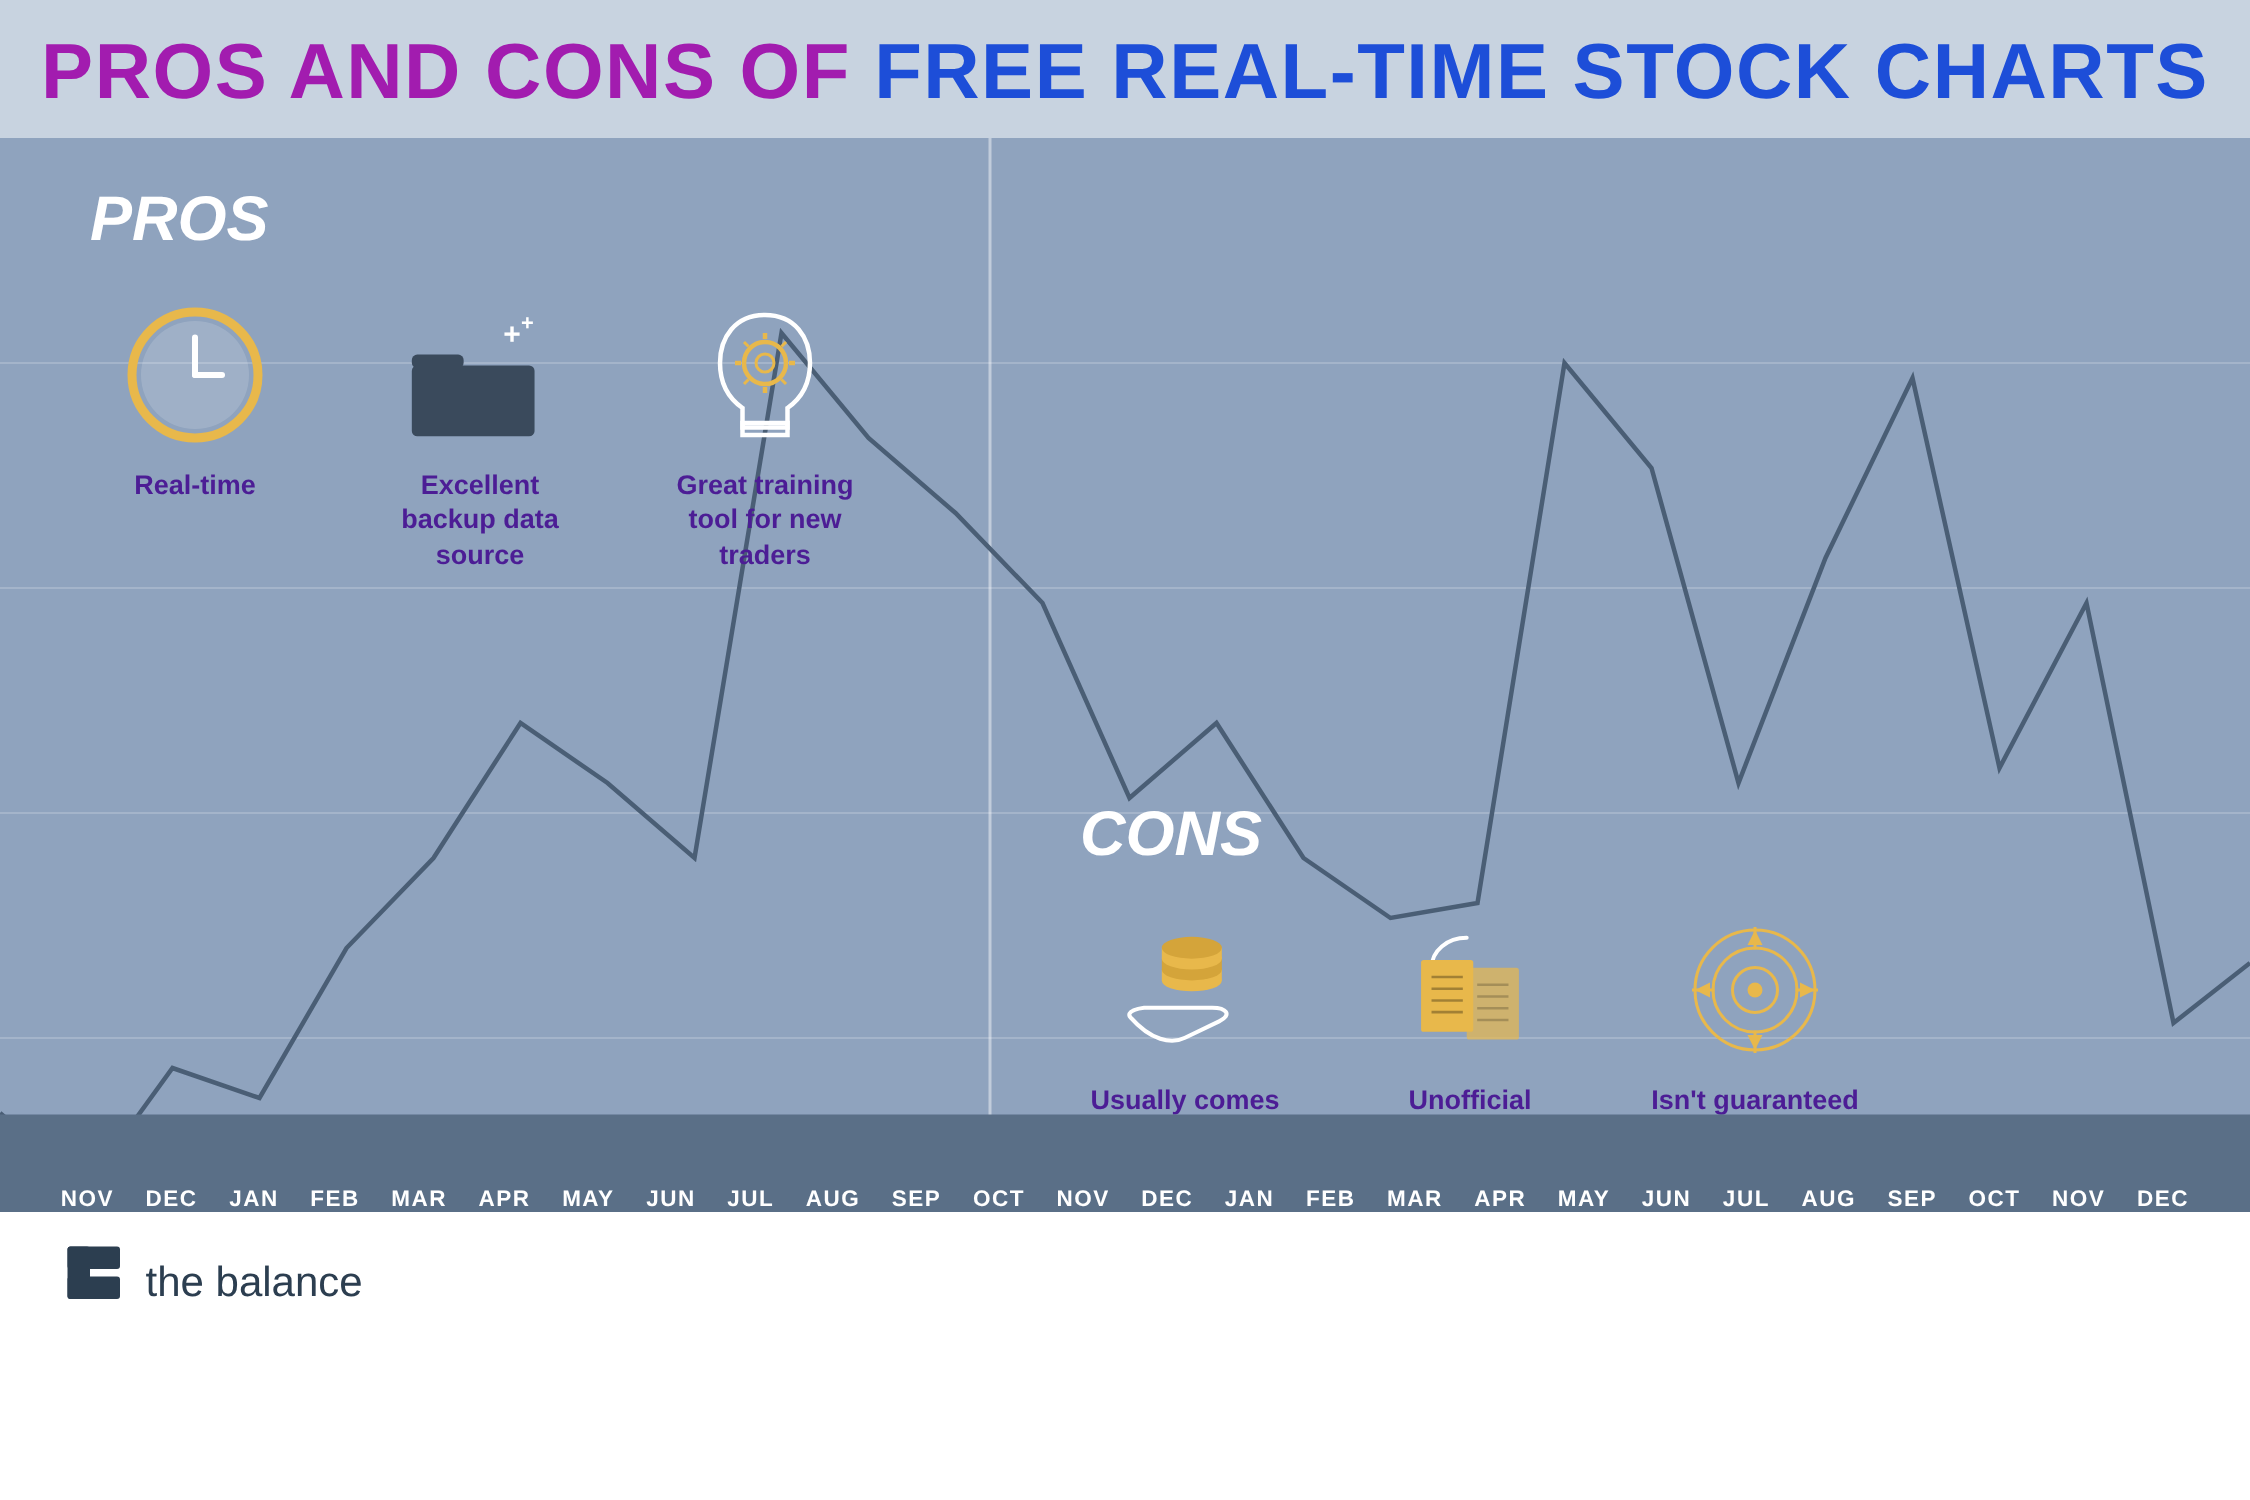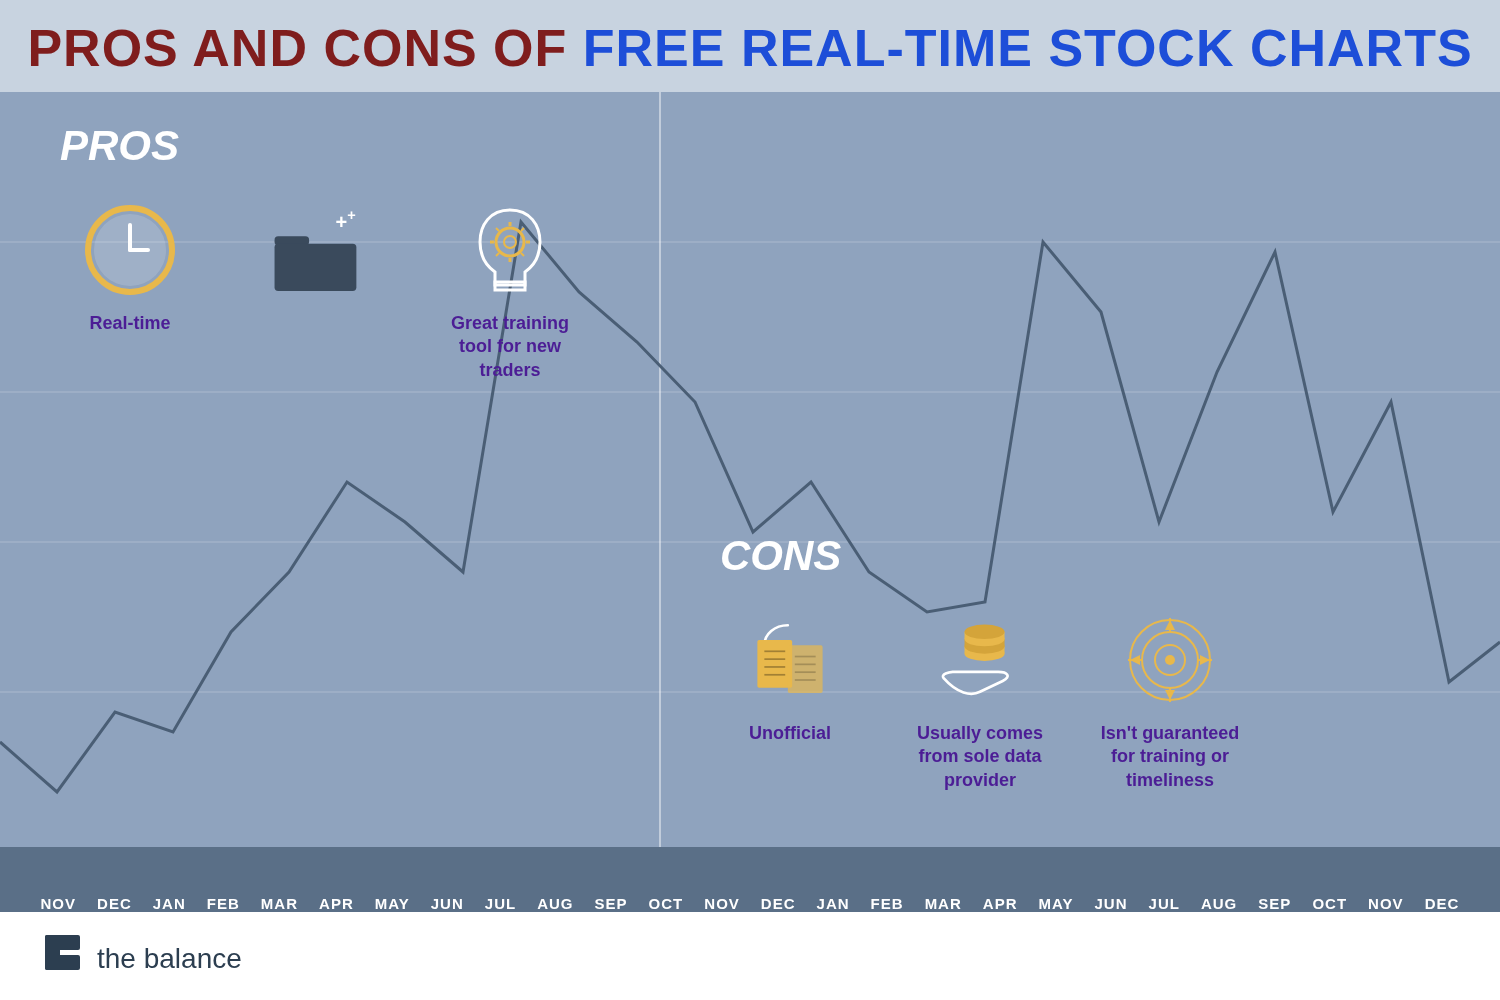--- a/index.html
+++ b/index.html
@@ -17,27 +17,27 @@
       padding: 18px 20px 14px;
     }
 
     #header h1 {
       font-size: 52px;
       font-weight: 900;
       letter-spacing: 1px;
       text-transform: uppercase;
     }
 
-    .header-dark { color: #7f1d1d; }
+    .header-dark { color: #a21caf; }
     .header-gold { color: #1d4ed8; }
 
     #main-content {
       position: relative;
       background: #8fa3be;
-      height: 820px;
+      height: 716px;
     }
 
     
     #pros-section {
       position: absolute;
       top: 30px;
       left: 60px;
       width: 580px;
     }
 
@@ -185,20 +185,21 @@
           <svg width="110" height="90" viewBox="0 0 110 90">
 
             <text x="72" y="22" fill="white" font-size="22" font-weight="bold">+</text>
             <text x="85" y="12" fill="white" font-size="16" font-weight="bold">+</text>
 
             <rect x="5" y="30" width="38" height="10" rx="4" ry="4" fill="#3a4a5c"></rect>
 
             <rect x="5" y="38" width="90" height="52" rx="4" ry="4" fill="#3a4a5c"></rect>
           </svg>
         </div>
+        <span class="icon-label">Excellent backup data source</span>
       </div>
 
       <div class="icon-item">
         <div class="icon-wrapper">
           <svg width="90" height="100" viewBox="0 0 90 100">
 
             <path d="M45,10 C25,10 15,25 15,42 C15,55 20,65 30,72 L30,85 L60,85 L60,72 C70,65 75,55 75,42 C75,25 65,10 45,10 Z" fill="none" stroke="white" stroke-width="3"></path>
 
             <rect x="30" y="82" width="30" height="8" fill="none" stroke="white" stroke-width="3"></rect>
 
@@ -220,57 +221,57 @@
 
     </div>
   </div>
 
   <div id="cons-section">
     <div class="section-label">CONS</div>
     <div class="icons-row">
 
       <div class="icon-item">
         <div class="icon-wrapper">
-          <svg width="115" height="90" viewBox="0 0 115 90">
-
-            <path d="M55,5 C40,5 28,15 28,28" fill="none" stroke="white" stroke-width="3" stroke-linecap="round"></path>
-            <polygon points="24,22 24,34 36,28" fill="white"></polygon>
-
-            <rect x="20" y="22" width="40" height="55" rx="2" fill="#e8b84b"></rect>
-            <line x1="28" y1="35" x2="52" y2="35" stroke="rgba(0,0,0,0.3)" stroke-width="2"></line>
-            <line x1="28" y1="44" x2="52" y2="44" stroke="rgba(0,0,0,0.3)" stroke-width="2"></line>
-            <line x1="28" y1="53" x2="52" y2="53" stroke="rgba(0,0,0,0.3)" stroke-width="2"></line>
-            <line x1="28" y1="62" x2="52" y2="62" stroke="rgba(0,0,0,0.3)" stroke-width="2"></line>
-
-            <rect x="55" y="28" width="40" height="55" rx="2" fill="rgba(232,184,75,0.7)"></rect>
-            <line x1="63" y1="41" x2="87" y2="41" stroke="rgba(0,0,0,0.2)" stroke-width="2"></line>
-            <line x1="63" y1="50" x2="87" y2="50" stroke="rgba(0,0,0,0.2)" stroke-width="2"></line>
-            <line x1="63" y1="59" x2="87" y2="59" stroke="rgba(0,0,0,0.2)" stroke-width="2"></line>
-            <line x1="63" y1="68" x2="87" y2="68" stroke="rgba(0,0,0,0.2)" stroke-width="2"></line>
-          </svg>
-        </div>
-        <span class="icon-label">Unofficial</span>
-      </div>
-
-      <div class="icon-item">
-        <div class="icon-wrapper">
           <svg width="110" height="90" viewBox="0 0 110 90">
 
             <path d="M15,65 C15,65 10,60 25,58 L75,58 C85,58 90,63 80,68 L55,80 C45,85 30,82 15,65 Z" fill="none" stroke="white" stroke-width="3"></path>
 
             <ellipse cx="60" cy="38" rx="22" ry="8" fill="#e8b84b"></ellipse>
             <rect x="38" y="30" width="44" height="8" fill="#e8b84b"></rect>
             <ellipse cx="60" cy="30" rx="22" ry="8" fill="#d4a43a"></ellipse>
             <rect x="38" y="22" width="44" height="8" fill="#d4a43a"></rect>
             <ellipse cx="60" cy="22" rx="22" ry="8" fill="#e8b84b"></ellipse>
             <rect x="38" y="14" width="44" height="8" fill="#e8b84b"></rect>
             <ellipse cx="60" cy="14" rx="22" ry="8" fill="#d4a43a"></ellipse>
           </svg>
         </div>
         <span class="icon-label">Usually comes from sole data provider</span>
+      </div>
+
+      <div class="icon-item">
+        <div class="icon-wrapper">
+          <svg width="115" height="90" viewBox="0 0 115 90">
+
+            <path d="M55,5 C40,5 28,15 28,28" fill="none" stroke="white" stroke-width="3" stroke-linecap="round"></path>
+            <polygon points="24,22 24,34 36,28" fill="white"></polygon>
+
+            <rect x="20" y="22" width="40" height="55" rx="2" fill="#e8b84b"></rect>
+            <line x1="28" y1="35" x2="52" y2="35" stroke="rgba(0,0,0,0.3)" stroke-width="2"></line>
+            <line x1="28" y1="44" x2="52" y2="44" stroke="rgba(0,0,0,0.3)" stroke-width="2"></line>
+            <line x1="28" y1="53" x2="52" y2="53" stroke="rgba(0,0,0,0.3)" stroke-width="2"></line>
+            <line x1="28" y1="62" x2="52" y2="62" stroke="rgba(0,0,0,0.3)" stroke-width="2"></line>
+
+            <rect x="55" y="28" width="40" height="55" rx="2" fill="rgba(232,184,75,0.7)"></rect>
+            <line x1="63" y1="41" x2="87" y2="41" stroke="rgba(0,0,0,0.2)" stroke-width="2"></line>
+            <line x1="63" y1="50" x2="87" y2="50" stroke="rgba(0,0,0,0.2)" stroke-width="2"></line>
+            <line x1="63" y1="59" x2="87" y2="59" stroke="rgba(0,0,0,0.2)" stroke-width="2"></line>
+            <line x1="63" y1="68" x2="87" y2="68" stroke="rgba(0,0,0,0.2)" stroke-width="2"></line>
+          </svg>
+        </div>
+        <span class="icon-label">Unofficial</span>
       </div>
 
       <div class="icon-item">
         <div class="icon-wrapper">
           <svg width="100" height="90" viewBox="0 0 100 90">
 
             <circle cx="50" cy="45" r="40" fill="none" stroke="#e8b84b" stroke-width="2"></circle>
             <circle cx="50" cy="45" r="28" fill="none" stroke="#e8b84b" stroke-width="2"></circle>
             <circle cx="50" cy="45" r="15" fill="none" stroke="#e8b84b" stroke-width="2"></circle>
             <circle cx="50" cy="45" r="5" fill="#e8b84b"></circle>

